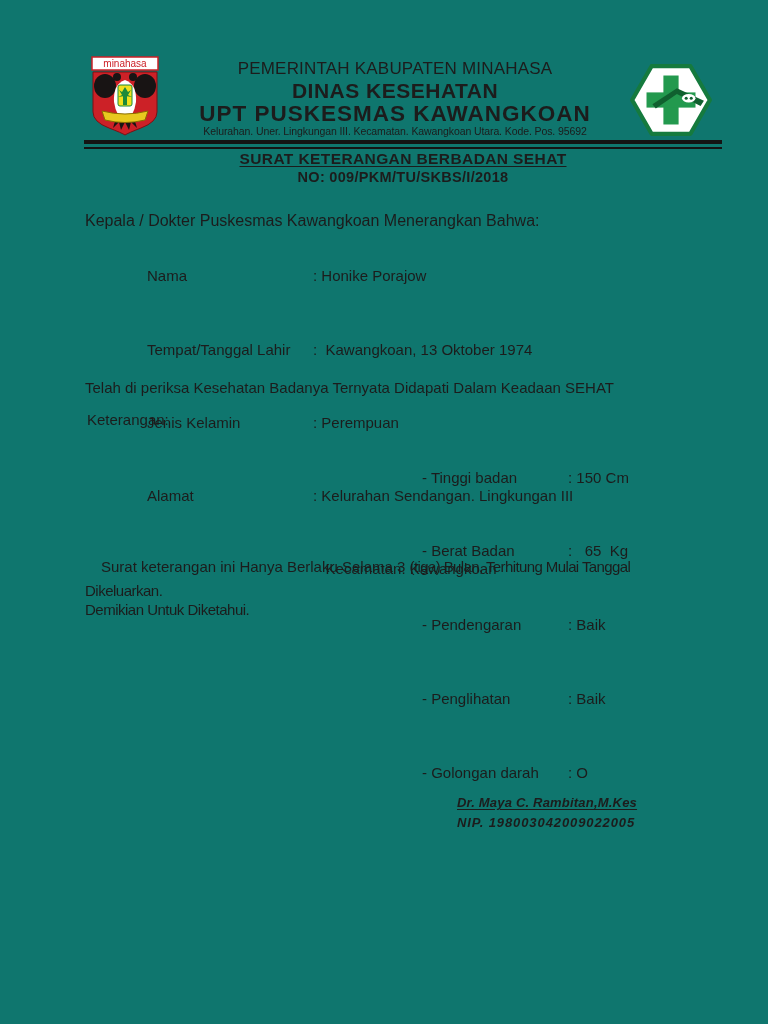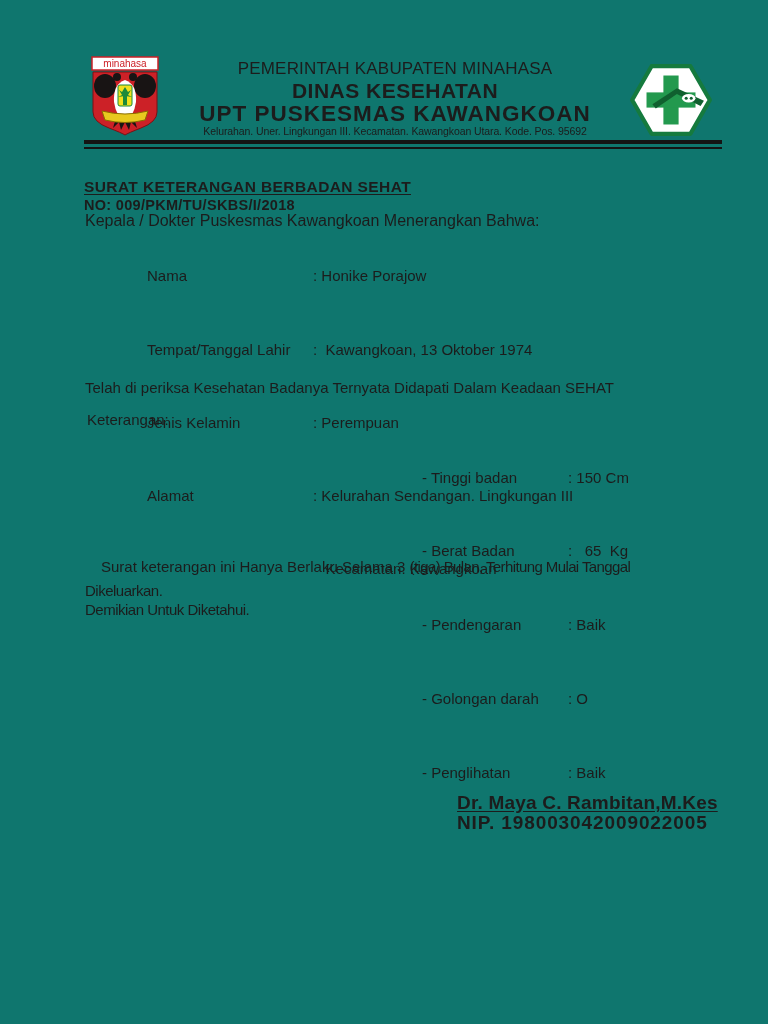--- a/index.html
+++ b/index.html
@@ -17,21 +17,21 @@
   .header-text{position:absolute;left:165px;top:58px;width:460px;text-align:center;}
   .hline1{font-size:17px;line-height:21px;letter-spacing:0.2px;}
   .hline2{font-size:21px;line-height:23px;font-weight:bold;letter-spacing:0.5px;}
   .hline3{font-size:22.5px;line-height:23px;font-weight:bold;letter-spacing:1px;}
   .haddress{font-size:10.5px;line-height:13px;letter-spacing:-0.1px;}
   .double-rule{
     position:absolute;left:84px;top:140px;width:638px;height:3px;
     border-top:4px solid #141414;border-bottom:2px solid #141414;
   }
   
-  .title-block{position:absolute;left:84px;top:177px;width:638px;}
+  .title-block{position:absolute;left:84px;top:149px;width:638px;text-align:center;}
   .title-main{font-size:15.5px;font-weight:bold;line-height:19px;letter-spacing:0.4px;
     text-decoration:underline;text-underline-offset:2px;}
   .title-no{font-size:14.5px;font-weight:bold;line-height:18px;letter-spacing:0.3px;}
   
   .intro{position:absolute;left:85px;top:212px;font-size:16px;}
   .fields{position:absolute;left:102px;top:240px;}
   .frow{line-height:24.4px;font-size:15px;white-space:pre;}
   .flabel{display:inline-block;width:166px;margin-left:20px;}
   .fval{white-space:pre;} 
   .statement{position:absolute;left:85px;top:379px;font-size:15px;}
@@ -41,21 +41,21 @@
   .mlabel{display:inline-block;width:146px;}
   .closing1{position:absolute;left:101px;top:558px;font-size:15px;white-space:pre;}
   .closing2{position:absolute;left:85px;top:582px;font-size:15px;letter-spacing:-0.5px;}
   .closing3{position:absolute;left:85px;top:601px;font-size:15px;letter-spacing:-0.5px;}
   .narrow{letter-spacing:-0.6px;}
   
   .signature{position:absolute;left:443px;top:681px;font-size:15px;}
   .sig-line{line-height:24.3px;white-space:pre;}
   .sig-date{text-decoration:underline;text-underline-offset:3px;}
   .sig-role{padding-left:12px;}
-  .signer{position:absolute;left:457px;top:793px;font-size:19px;font-weight:bold;}
+  .signer{position:absolute;left:457px;top:793px;font-size:13px;font-weight:bold;font-style:italic;}
   .signer-name{line-height:20px;letter-spacing:0.2px;text-decoration:underline;text-underline-offset:2px;}
   .signer-nip{line-height:20px;letter-spacing:0.9px;}
 </style>
 </head>
 <body>
 
 <div class="page">
 
   <svg class="logo-left" viewBox="0 0 70 80" xmlns="http://www.w3.org/2000/svg">
     <rect x="2" y="1" width="66" height="13" fill="#ffffff" stroke="#cc2127" stroke-width="1.5"></rect>
@@ -124,24 +124,24 @@
     <div class="mrow">
       <span class="mlabel">- Tinggi badan</span><span class="mval">: 150 Cm</span>
     </div>
     <div class="mrow">
       <span class="mlabel">- Berat Badan</span><span class="mval">:   65  Kg</span>
     </div>
     <div class="mrow">
       <span class="mlabel">- Pendengaran</span><span class="mval">: Baik</span>
     </div>
     <div class="mrow">
-      <span class="mlabel">- Golongan darah</span><span class="mval">: O</span>
+      <span class="mlabel">- Penglihatan</span><span class="mval">: Baik</span>
     </div>
     <div class="mrow">
-      <span class="mlabel">- Penglihatan</span><span class="mval">: Baik</span>
+      <span class="mlabel">- Golongan darah</span><span class="mval">: O</span>
     </div>
   </div>
 
   <div class="closing1"><span>Surat keterangan ini Hanya Berlaku Selama 3 </span><span class="narrow">(tiga) Bulan, Terhitung Mulai Tanggal</span></div>
   <div class="closing2">Dikeluarkan.</div>
   <div class="closing3">Demikian Untuk Diketahui.</div>
 
 
   <div class="signer">
     <div class="signer-name">Dr. Maya C. Rambitan,M.Kes</div>

